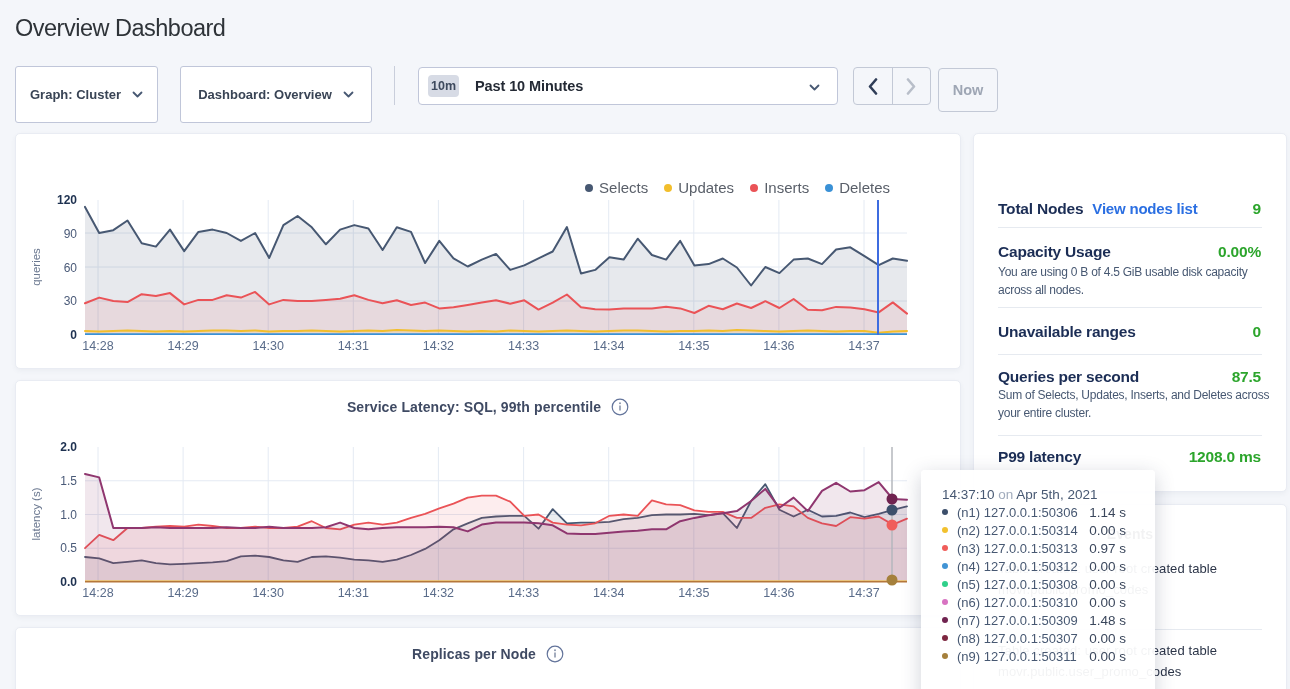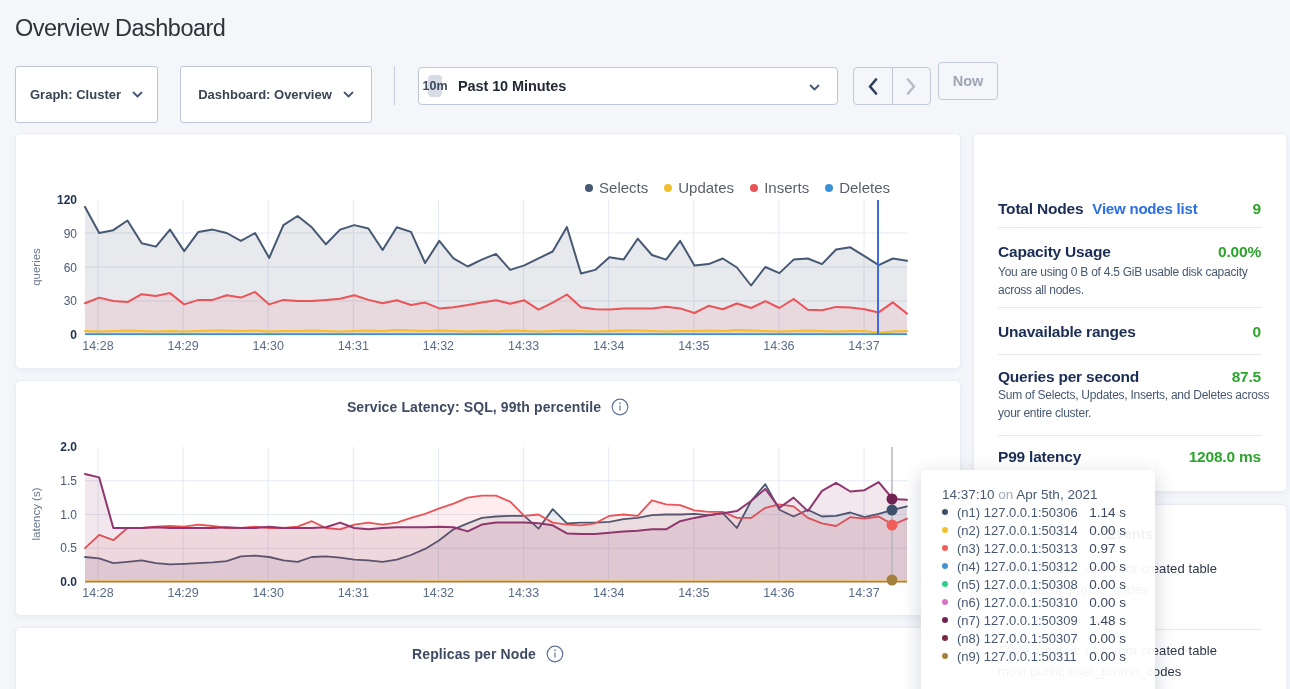--- a/index.html
+++ b/index.html
@@ -3,29 +3,29 @@
 * { margin:0; padding:0; box-sizing:border-box; }
 html,body { width:1290px; height:689px; background:#f4f6fa; overflow:hidden;
   font-family:"Liberation Sans",sans-serif; position:relative; }
 h1 { position:absolute; left:15px; top:15px; font-size:23.5px; font-weight:400; color:#2e3338; letter-spacing:-0.5px; }
 .dd { position:absolute; top:66px; height:57px; background:#fff; border:1px solid #c0c6d9; border-radius:3px;
   display:flex; align-items:center; justify-content:center; gap:11px;
   font-size:13px; font-weight:bold; color:#394455; }
 .sep { position:absolute; left:394px; top:66px; width:1px; height:39px; background:#c9cedb; }
 .timebox { position:absolute; left:418px; top:67px; width:420px; height:38px; background:#fff;
   border:1px solid #c0c6d9; border-radius:4px; display:flex; align-items:center; }
-.badge { margin-left:9px; width:14px; height:22px; background:#d7dbe5; border-radius:4px;
+.badge { margin-left:9px; width:31px; height:22px; background:#d7dbe5; border-radius:4px;
   display:flex; align-items:center; justify-content:center; font-size:12.5px; font-weight:bold; color:#3e4a5e; }
 .tb-label { margin-left:16px; font-size:14.5px; font-weight:bold; color:#242a35; letter-spacing:-0.1px; }
 .tb-chev { margin-left:auto; margin-right:17px; }
 .btngroup { position:absolute; left:853px; top:67px; width:78px; height:38px;
   border:1px solid #c3c9d6; border-radius:4px; display:flex; }
 .btngroup > div { flex:1; display:flex; align-items:center; justify-content:center; }
 .btngroup > div:first-child { border-right:1px solid #c3c9d6; }
-.nowbtn { position:absolute; left:938px; top:62px; width:60px; height:38px; border:1px solid #c3c9d6;
+.nowbtn { position:absolute; left:938px; top:68px; width:60px; height:44px; border:1px solid #c3c9d6;
   border-radius:4px; display:flex; align-items:center; justify-content:center;
   font-size:14.5px; font-weight:bold; color:#9ea6b4; }
 .card { position:absolute; background:#fff; border:1px solid #e9ecf3; border-radius:5px;
   box-shadow:0 2px 5px rgba(60,70,100,0.05); }
 .ctitle { position:absolute; top:17px; left:0; right:0; text-align:center;
   font-size:14px; font-weight:bold; color:#3f4a63; letter-spacing:0.1px; }
 .legend { position:absolute; top:45px; right:70px; display:flex; gap:16px;
   font-size:15px; color:#595f69; }
 .li { display:flex; align-items:center; }
 .dot { width:8px; height:8px; border-radius:50%; display:inline-block; margin-right:6px; }

